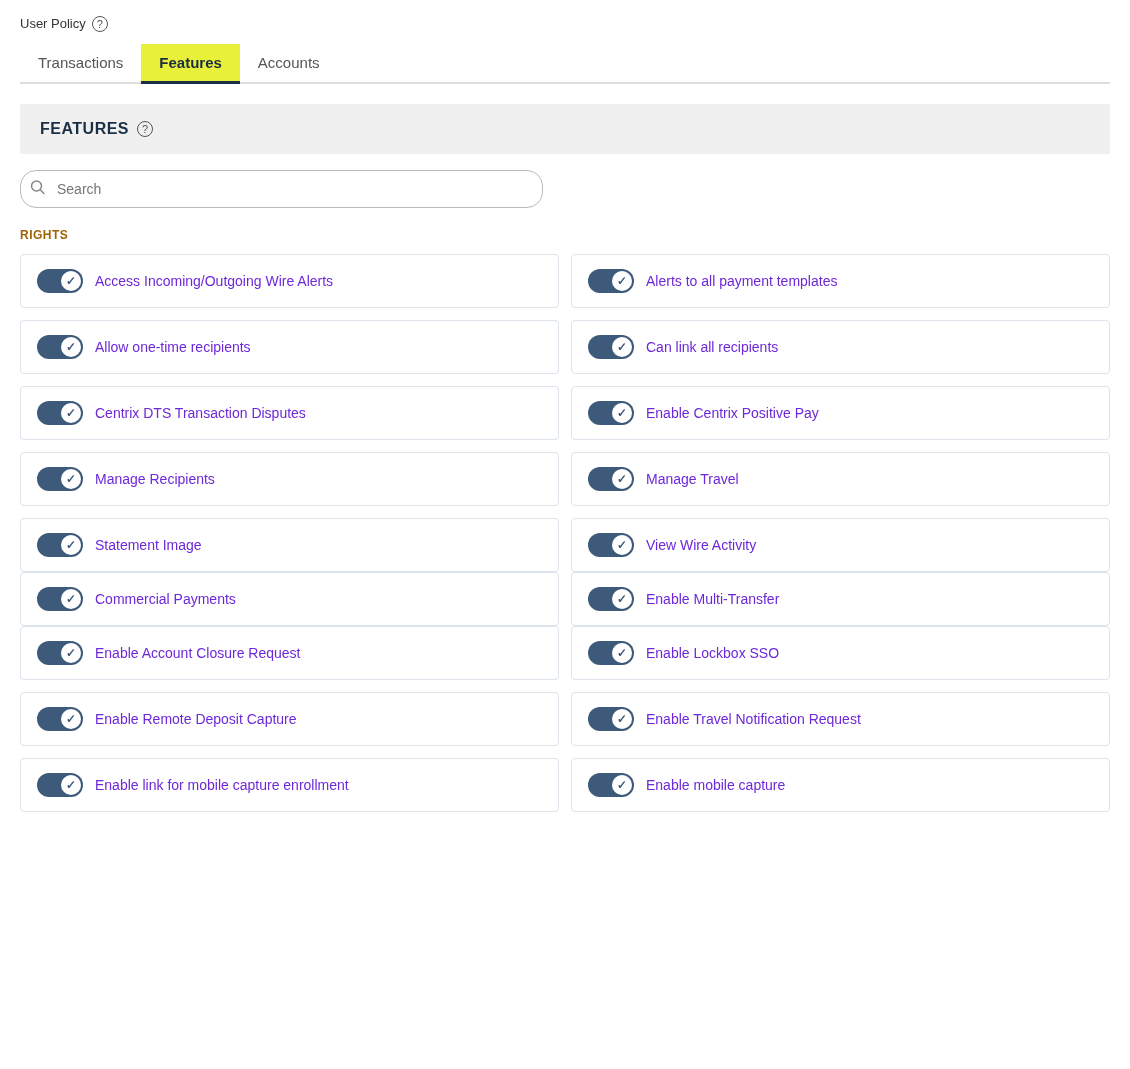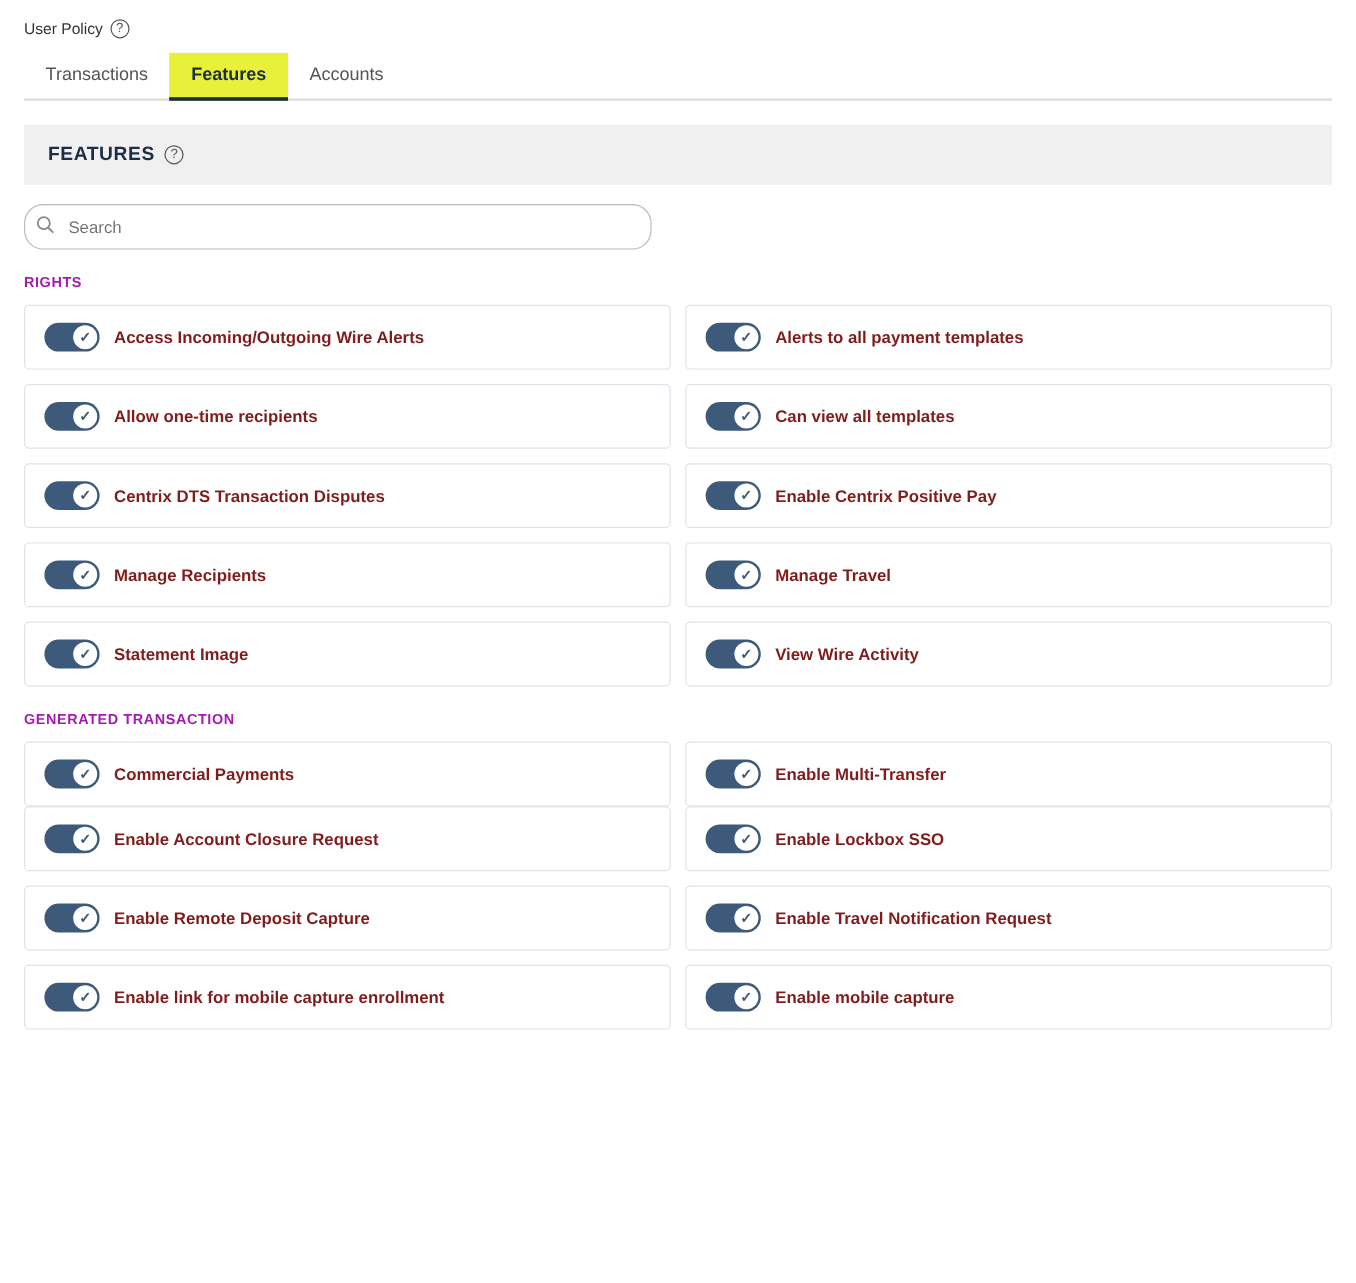--- a/index.html
+++ b/index.html
@@ -95,21 +95,21 @@
       left: 10px;
       top: 50%;
       transform: translateY(-50%);
       color: #888;
     }
 
     
     .group-label {
       font-size: 12px;
       font-weight: bold;
-      color: #a21caf;
+      color: #a16207;
       letter-spacing: 0.5px;
       margin: 20px 0 12px 0;
     }
 
     .toggle-grid {
       display: grid;
       grid-template-columns: 1fr 1fr;
       gap: 12px;
     }
 
@@ -154,22 +154,21 @@
     }
 
     .toggle-check {
       color: #3d5a7a;
       font-size: 12px;
       font-weight: bold;
     }
 
     .toggle-label {
       font-size: 14px;
-      color: #7f1d1d;
-      font-weight: bold;
+      color: #6d28d9;
     }
   </style>
 </head>
 <body>
 
 <div class="page-title">
   <span>User Policy</span>
   <span class="help-icon">?</span>
 </div>
 
@@ -228,21 +227,21 @@
       <span class="toggle-label">Allow one-time recipients</span>
     </div>
       <div class="toggle-item">
       <div class="toggle-wrap">
         <div class="toggle-track">
           <div class="toggle-thumb">
             <span class="toggle-check">✓</span>
           </div>
         </div>
       </div>
-      <span class="toggle-label">Can view all templates</span>
+      <span class="toggle-label">Can link all recipients</span>
     </div>
       <div class="toggle-item">
       <div class="toggle-wrap">
         <div class="toggle-track">
           <div class="toggle-thumb">
             <span class="toggle-check">✓</span>
           </div>
         </div>
       </div>
       <span class="toggle-label">Centrix DTS Transaction Disputes</span>
@@ -291,21 +290,20 @@
       <div class="toggle-wrap">
         <div class="toggle-track">
           <div class="toggle-thumb">
             <span class="toggle-check">✓</span>
           </div>
         </div>
       </div>
       <span class="toggle-label">View Wire Activity</span>
     </div>
     </div>
-    <div class="group-label">GENERATED TRANSACTION</div>
     <div class="toggle-grid">
       <div class="toggle-item">
       <div class="toggle-wrap">
         <div class="toggle-track">
           <div class="toggle-thumb">
             <span class="toggle-check">✓</span>
           </div>
         </div>
       </div>
       <span class="toggle-label">Commercial Payments</span>

